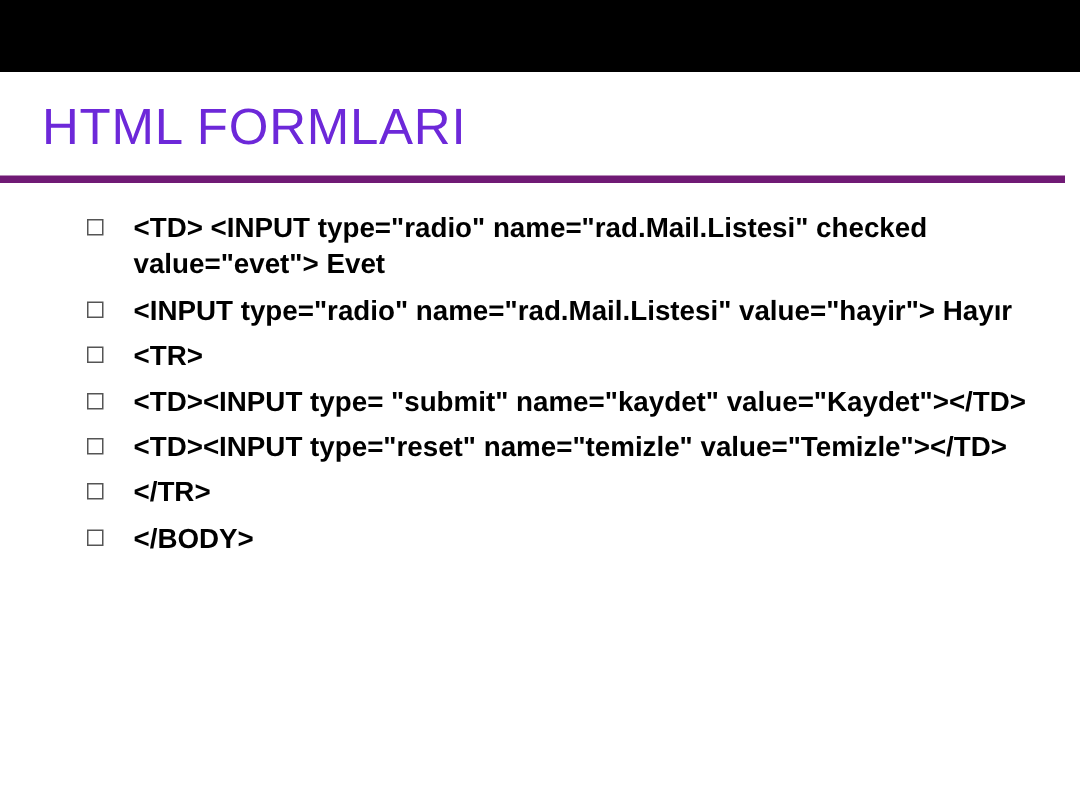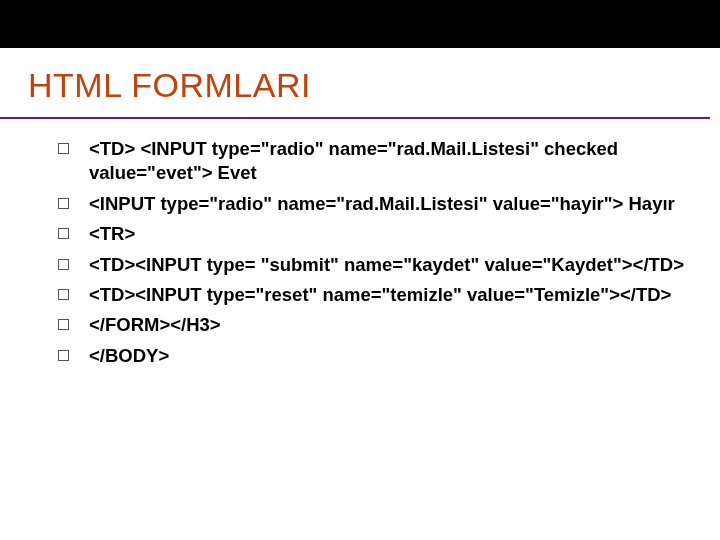--- a/index.html
+++ b/index.html
@@ -10,26 +10,26 @@
     font-family: Arial, Helvetica, sans-serif;
     overflow: hidden;
     position: relative;
   }
   .topbar {
     width: 100%;
     height: 48px;
     background: #000;
   }
   .heading {
-    color: #c2410c;
+    color: #6d28d9;
     font-size: 34px;
     font-weight: 400;
     letter-spacing: 0.5px;
     padding: 18px 0 12px 28px;
-    border-bottom: 2px solid #701a75;
+    border-bottom: 5px solid #701a75;
     margin: 0 10px 0 0;
   }
   .content {
     padding: 18px 30px 0 58px;
   }
   .item {
     display: flex;
     align-items: flex-start;
     margin-bottom: 6px;
     font-size: 18.5px;
@@ -72,19 +72,19 @@
   <div class="item">
     <span class="bullet"></span>
     <span class="txt">&lt;TD&gt;&lt;INPUT type= "submit" name="kaydet" value="Kaydet"&gt;&lt;/TD&gt;</span>
   </div>
   <div class="item">
     <span class="bullet"></span>
     <span class="txt">&lt;TD&gt;&lt;INPUT type="reset" name="temizle" value="Temizle"&gt;&lt;/TD&gt;</span>
   </div>
   <div class="item">
     <span class="bullet"></span>
-    <span class="txt">&lt;/FORM&gt;&lt;/H3&gt;</span>
+    <span class="txt">&lt;/TR&gt;</span>
   </div>
   <div class="item">
     <span class="bullet"></span>
     <span class="txt">&lt;/BODY&gt;</span>
   </div>
 </div>
 
 </body></html>

